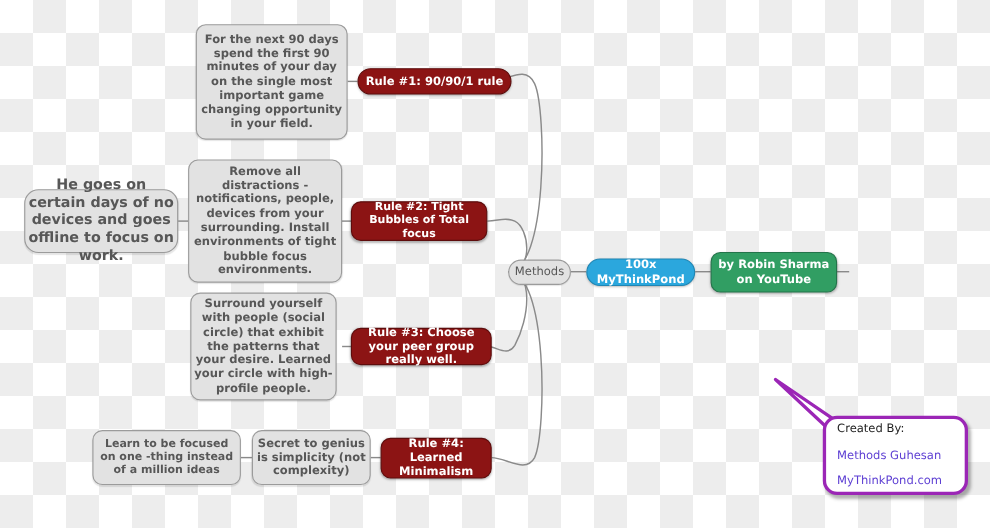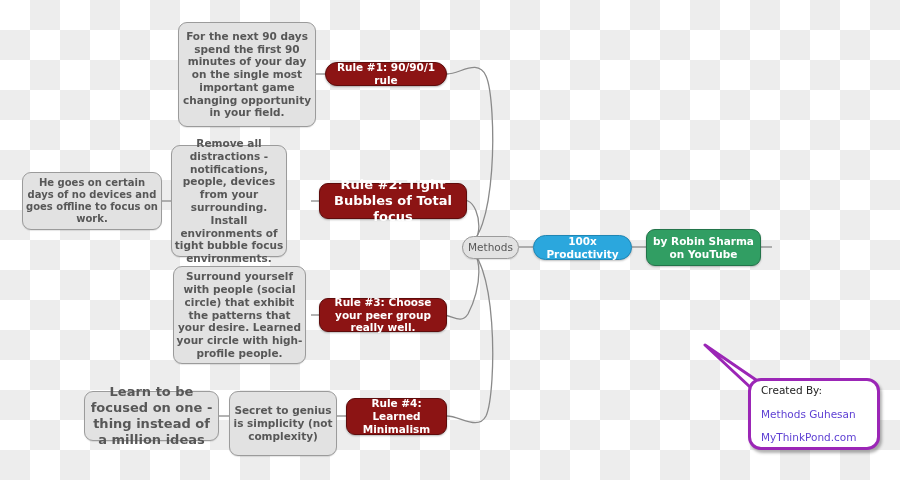--- a/index.html
+++ b/index.html
@@ -128,41 +128,41 @@
       <path d="M319 315 H311"></path>
       <path d="M346 416 H337"></path>
 
       <path d="M171 201 H162"></path>
       <path d="M229 416 H219"></path>
     </g>
   </svg>
 
   <div class="node node-gray" style="left:178px; top:22px; width:138px; height:105px; font-size:10.5px;">For the next 90 days spend the first 90 minutes of your day on the single most important game changing opportunity in your field.</div>
 
-  <div class="node node-red node-pill" style="left:325px; top:62px; width:122px; height:24px; font-size:10.5px;">Rule #1: 90/90/1 rule</div>
+  <div class="node node-red node-pill" style="left:325px; top:62px; width:140px; height:24px; font-size:10.5px;">Rule #1: 90/90/1 rule</div>
 
-  <div class="node node-gray" style="left:22px; top:172px; width:140px; height:58px; font-size:10px;">He goes on certain days of no devices and goes offline to focus on work.</div>
+  <div class="node node-gray" style="left:22px; top:172px; width:140px; height:58px; font-size:13px;border-radius:13px;">He goes on certain days of no devices and goes offline to focus on work.</div>
 
-  <div class="node node-gray" style="left:171px; top:145px; width:116px; height:112px; font-size:10.5px;">Remove all distractions - notifications, people, devices from your surrounding. Install environments of tight bubble focus environments.</div>
+  <div class="node node-gray" style="left:171px; top:145px; width:140px; height:112px; font-size:10.5px;">Remove all distractions - notifications, people, devices from your surrounding. Install environments of tight bubble focus environments.</div>
 
-  <div class="node node-red" style="left:319px; top:183px; width:148px; height:36px; font-size:13px;">Rule #2: Tight Bubbles of Total focus</div>
+  <div class="node node-red" style="left:319px; top:183px; width:124px; height:36px; font-size:10px;">Rule #2: Tight Bubbles of Total focus</div>
 
   <div class="node node-gray" style="left:173px; top:266px; width:133px; height:98px; font-size:10.5px;">Surround yourself with people (social circle) that exhibit the patterns that your desire. Learned your circle with high-profile people.</div>
 
   <div class="node node-red" style="left:319px; top:298px; width:128px; height:34px; font-size:10.5px;">Rule #3: Choose your peer group really well.</div>
 
-  <div class="node node-gray" style="left:84px; top:391px; width:135px; height:50px; font-size:13px;">Learn to be focused on one -thing instead of a million ideas</div>
+  <div class="node node-gray" style="left:84px; top:391px; width:135px; height:50px; font-size:10px;">Learn to be focused on one -thing instead of a million ideas</div>
 
-  <div class="node node-gray" style="left:229px; top:391px; width:108px; height:65px; font-size:10.5px;">Secret to genius is simplicity (not complexity)</div>
+  <div class="node node-gray" style="left:229px; top:391px; width:108px; height:50px; font-size:10.5px;">Secret to genius is simplicity (not complexity)</div>
 
   <div class="node node-red" style="left:346px; top:398px; width:101px; height:37px; font-size:10.5px;">Rule #4: Learned Minimalism</div>
 
   <div class="node node-gray node-pill" style="left:462px; top:236px; width:57px; height:23px; font-size:10.5px; font-weight:normal;">Methods</div>
 
-  <div class="node node-blue node-pill" style="left:533px; top:235px; width:99px; height:25px; font-size:10.5px;">100x Productivity</div>
+  <div class="node node-blue node-pill" style="left:533px; top:235px; width:99px; height:25px; font-size:10.5px;">100x MyThinkPond</div>
 
   <div class="node node-green" style="left:646px; top:229px; width:115px; height:37px; font-size:10.5px;">by Robin Sharma on YouTube</div>
 
 
   <svg id="callout-tail" viewBox="0 0 70 52" width="70" height="52">
     <path d="M5 5 L62 44 L50 47 Z" fill="#ffffff" stroke="#9b26b6" stroke-width="3" stroke-linejoin="round"></path>
   </svg>
 
   <div id="callout">
     <div class="cl-line cl-plain">Created By:</div>

